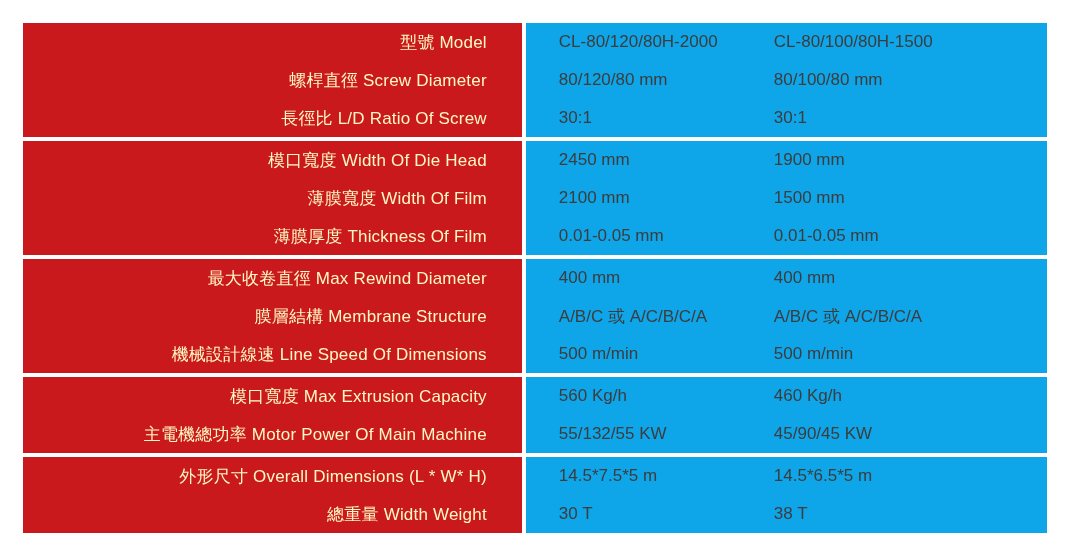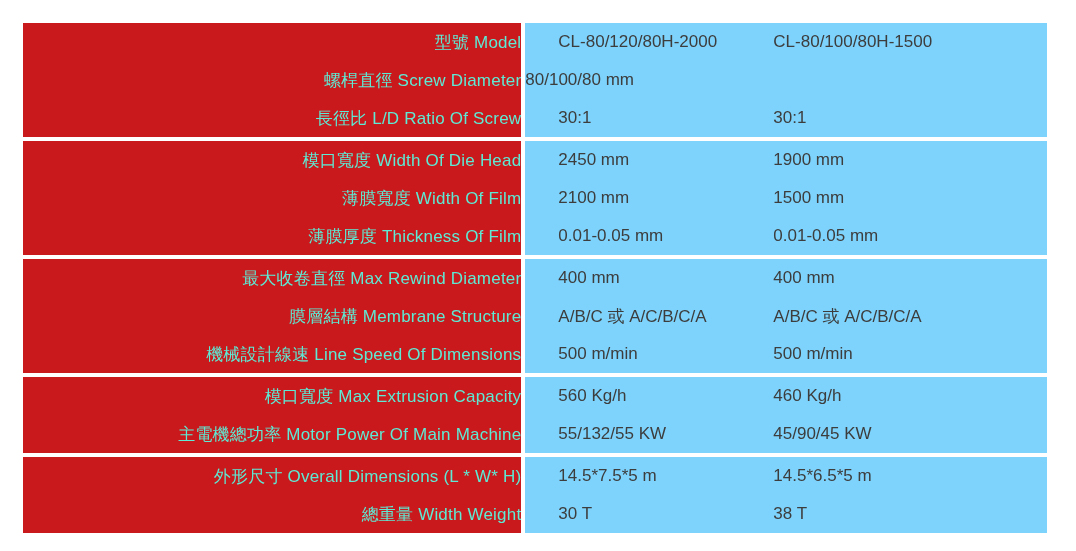--- a/index.html
+++ b/index.html
@@ -31,28 +31,29 @@
   }
   .cell {
     box-sizing: border-box;
     display: flex;
     align-items: center;
     font-size: 17px;
   }
   .label {
     width: 512px;
     background: #c9191d;
-    color: #5eead4;
+    color: #fef9c3;
     justify-content: flex-end;
+    padding-right: 35px;
     font-weight: 400;
     letter-spacing: 0.2px;
   }
   .values {
     width: 536px;
-    background: #7dd3fc;
+    background: #0ea5e9;
     display: flex;
   }
   .value {
     color: #3d3d3d;
   }
   .value.v1 {
     width: 248px;
     padding-left: 33px;
   }
   .value.v2 {
@@ -68,20 +69,21 @@
     <div class="row">
       <div class="cell label">型號 Model</div>
       <div class="values">
         <div class="cell value v1">CL-80/120/80H-2000</div>
         <div class="cell value v2">CL-80/100/80H-1500</div>
       </div>
     </div>
     <div class="row">
       <div class="cell label">螺桿直徑 Screw Diameter</div>
       <div class="values">
+        <div class="cell value v1">80/120/80 mm</div>
         <div class="cell value v2">80/100/80 mm</div>
       </div>
     </div>
     <div class="row">
       <div class="cell label">長徑比 L/D Ratio Of Screw</div>
       <div class="values">
         <div class="cell value v1">30:1</div>
         <div class="cell value v2">30:1</div>
       </div>
     </div>

